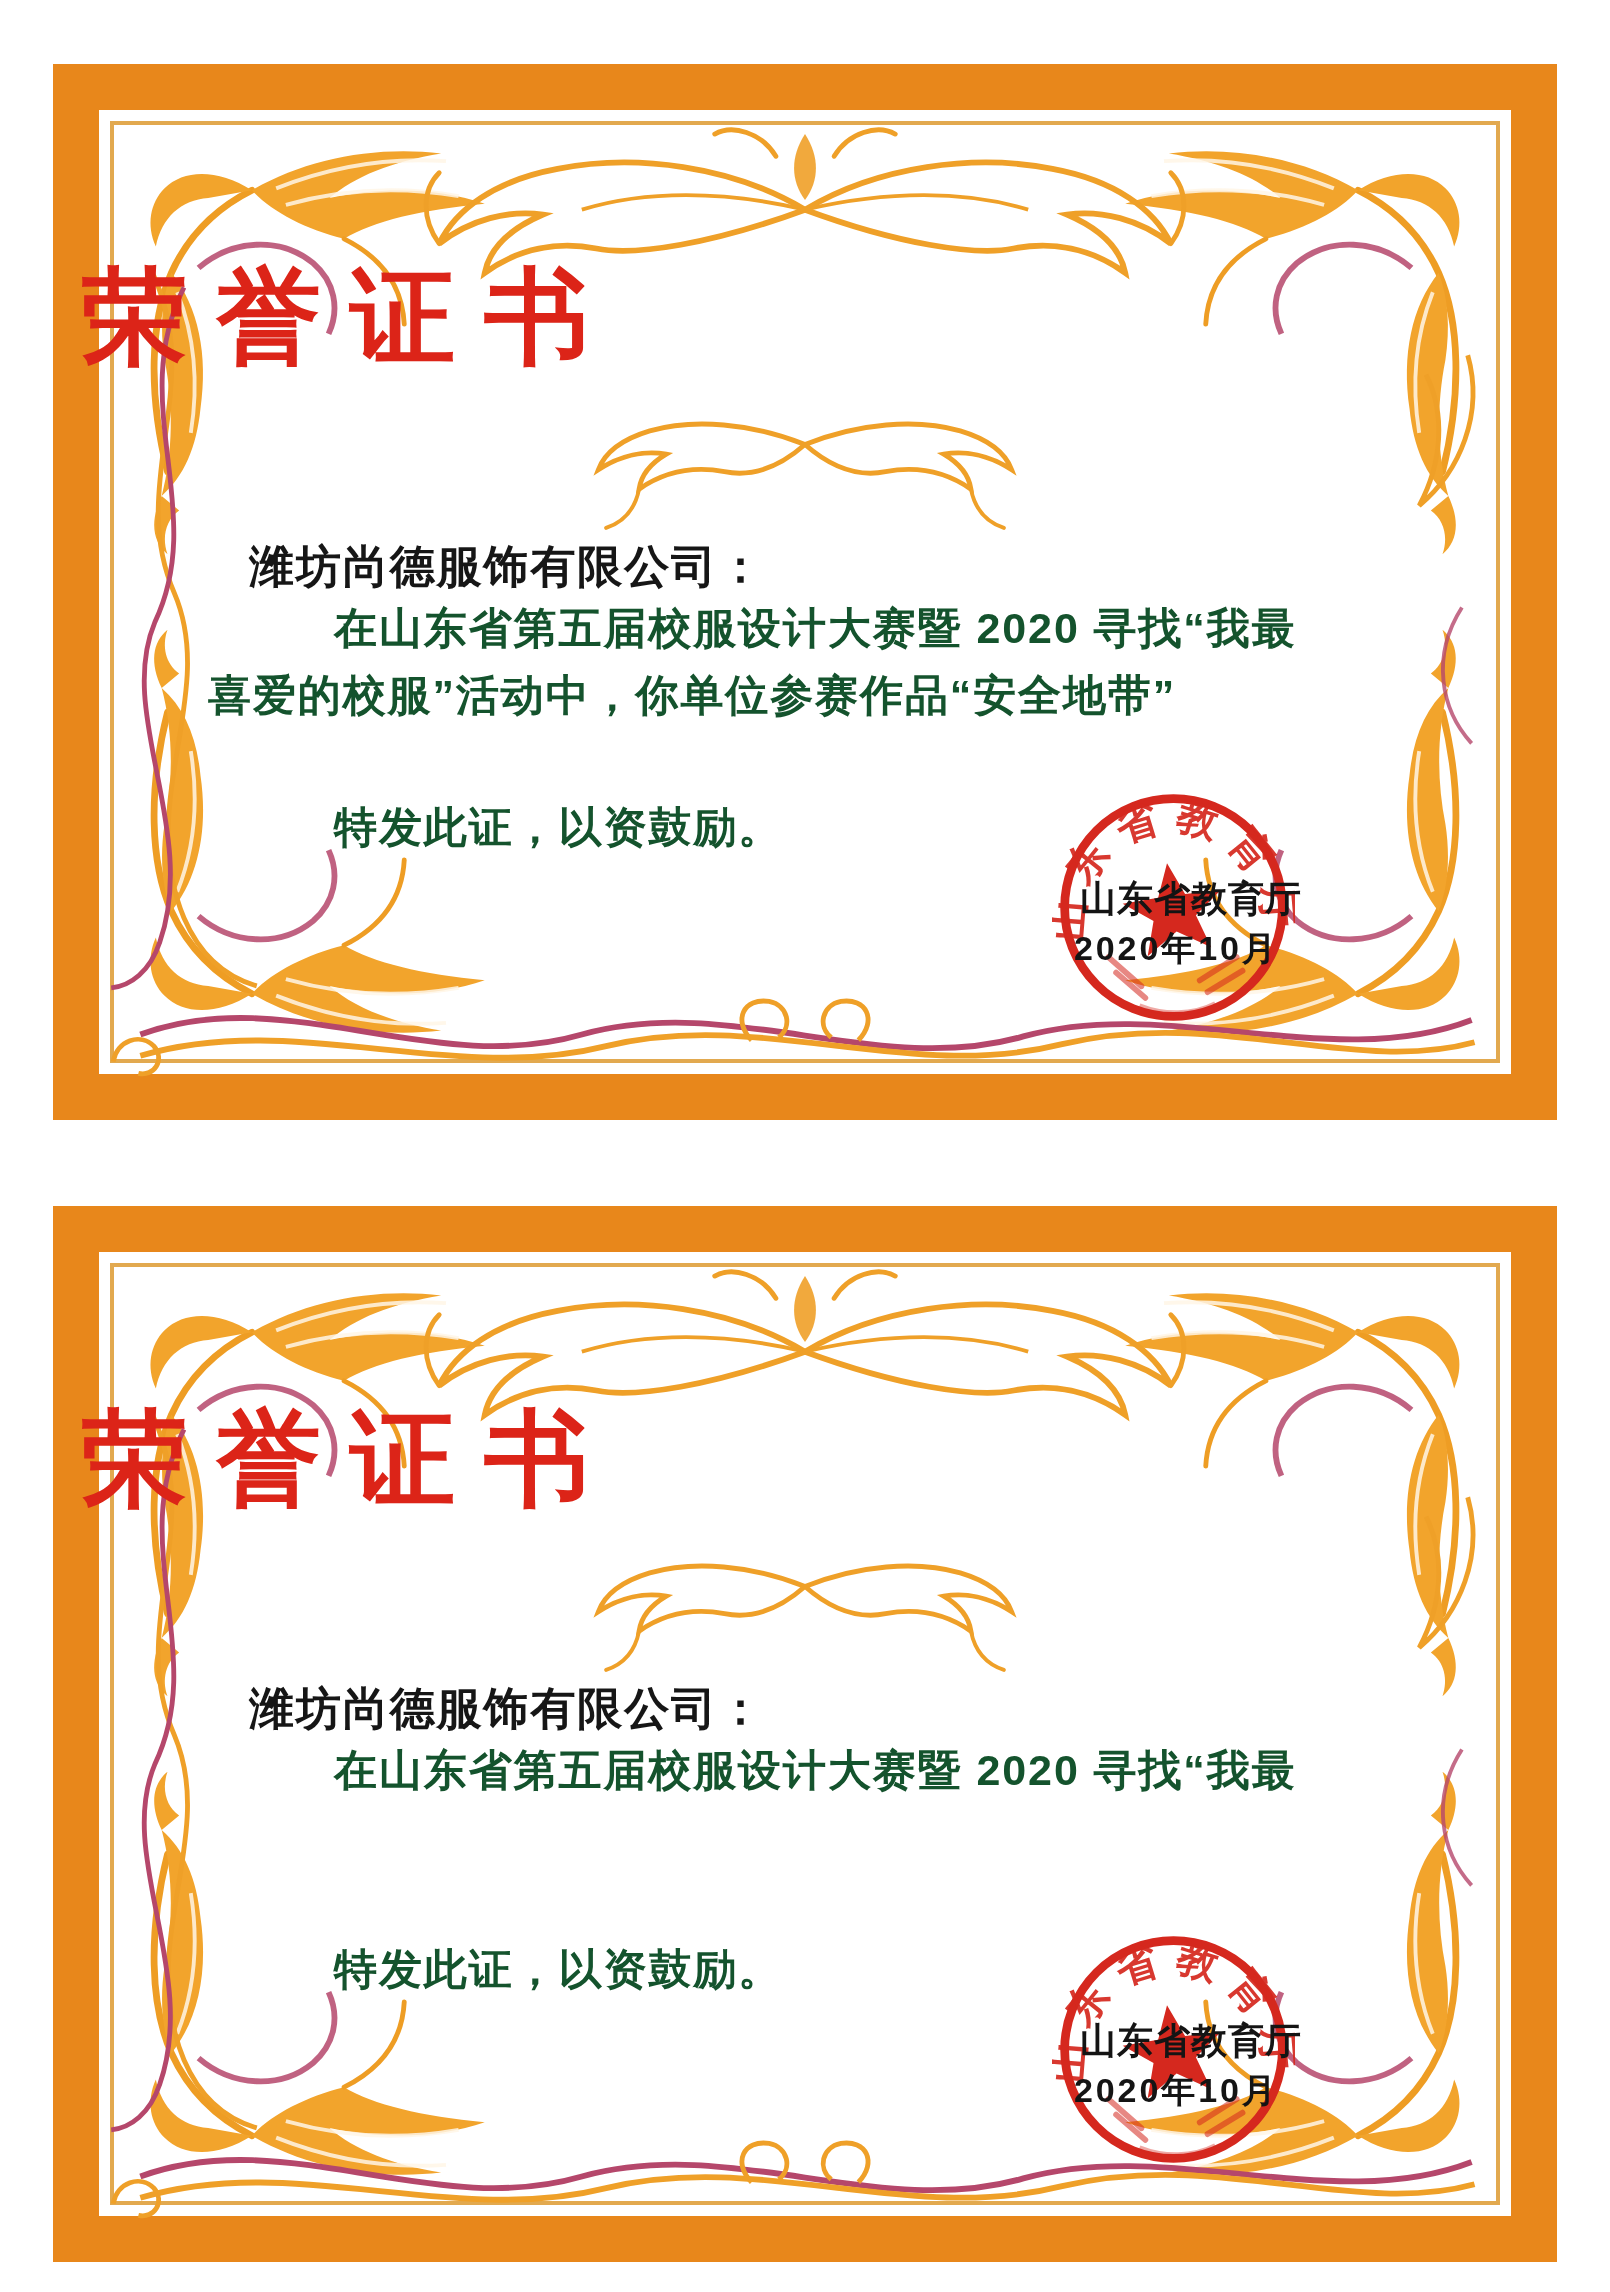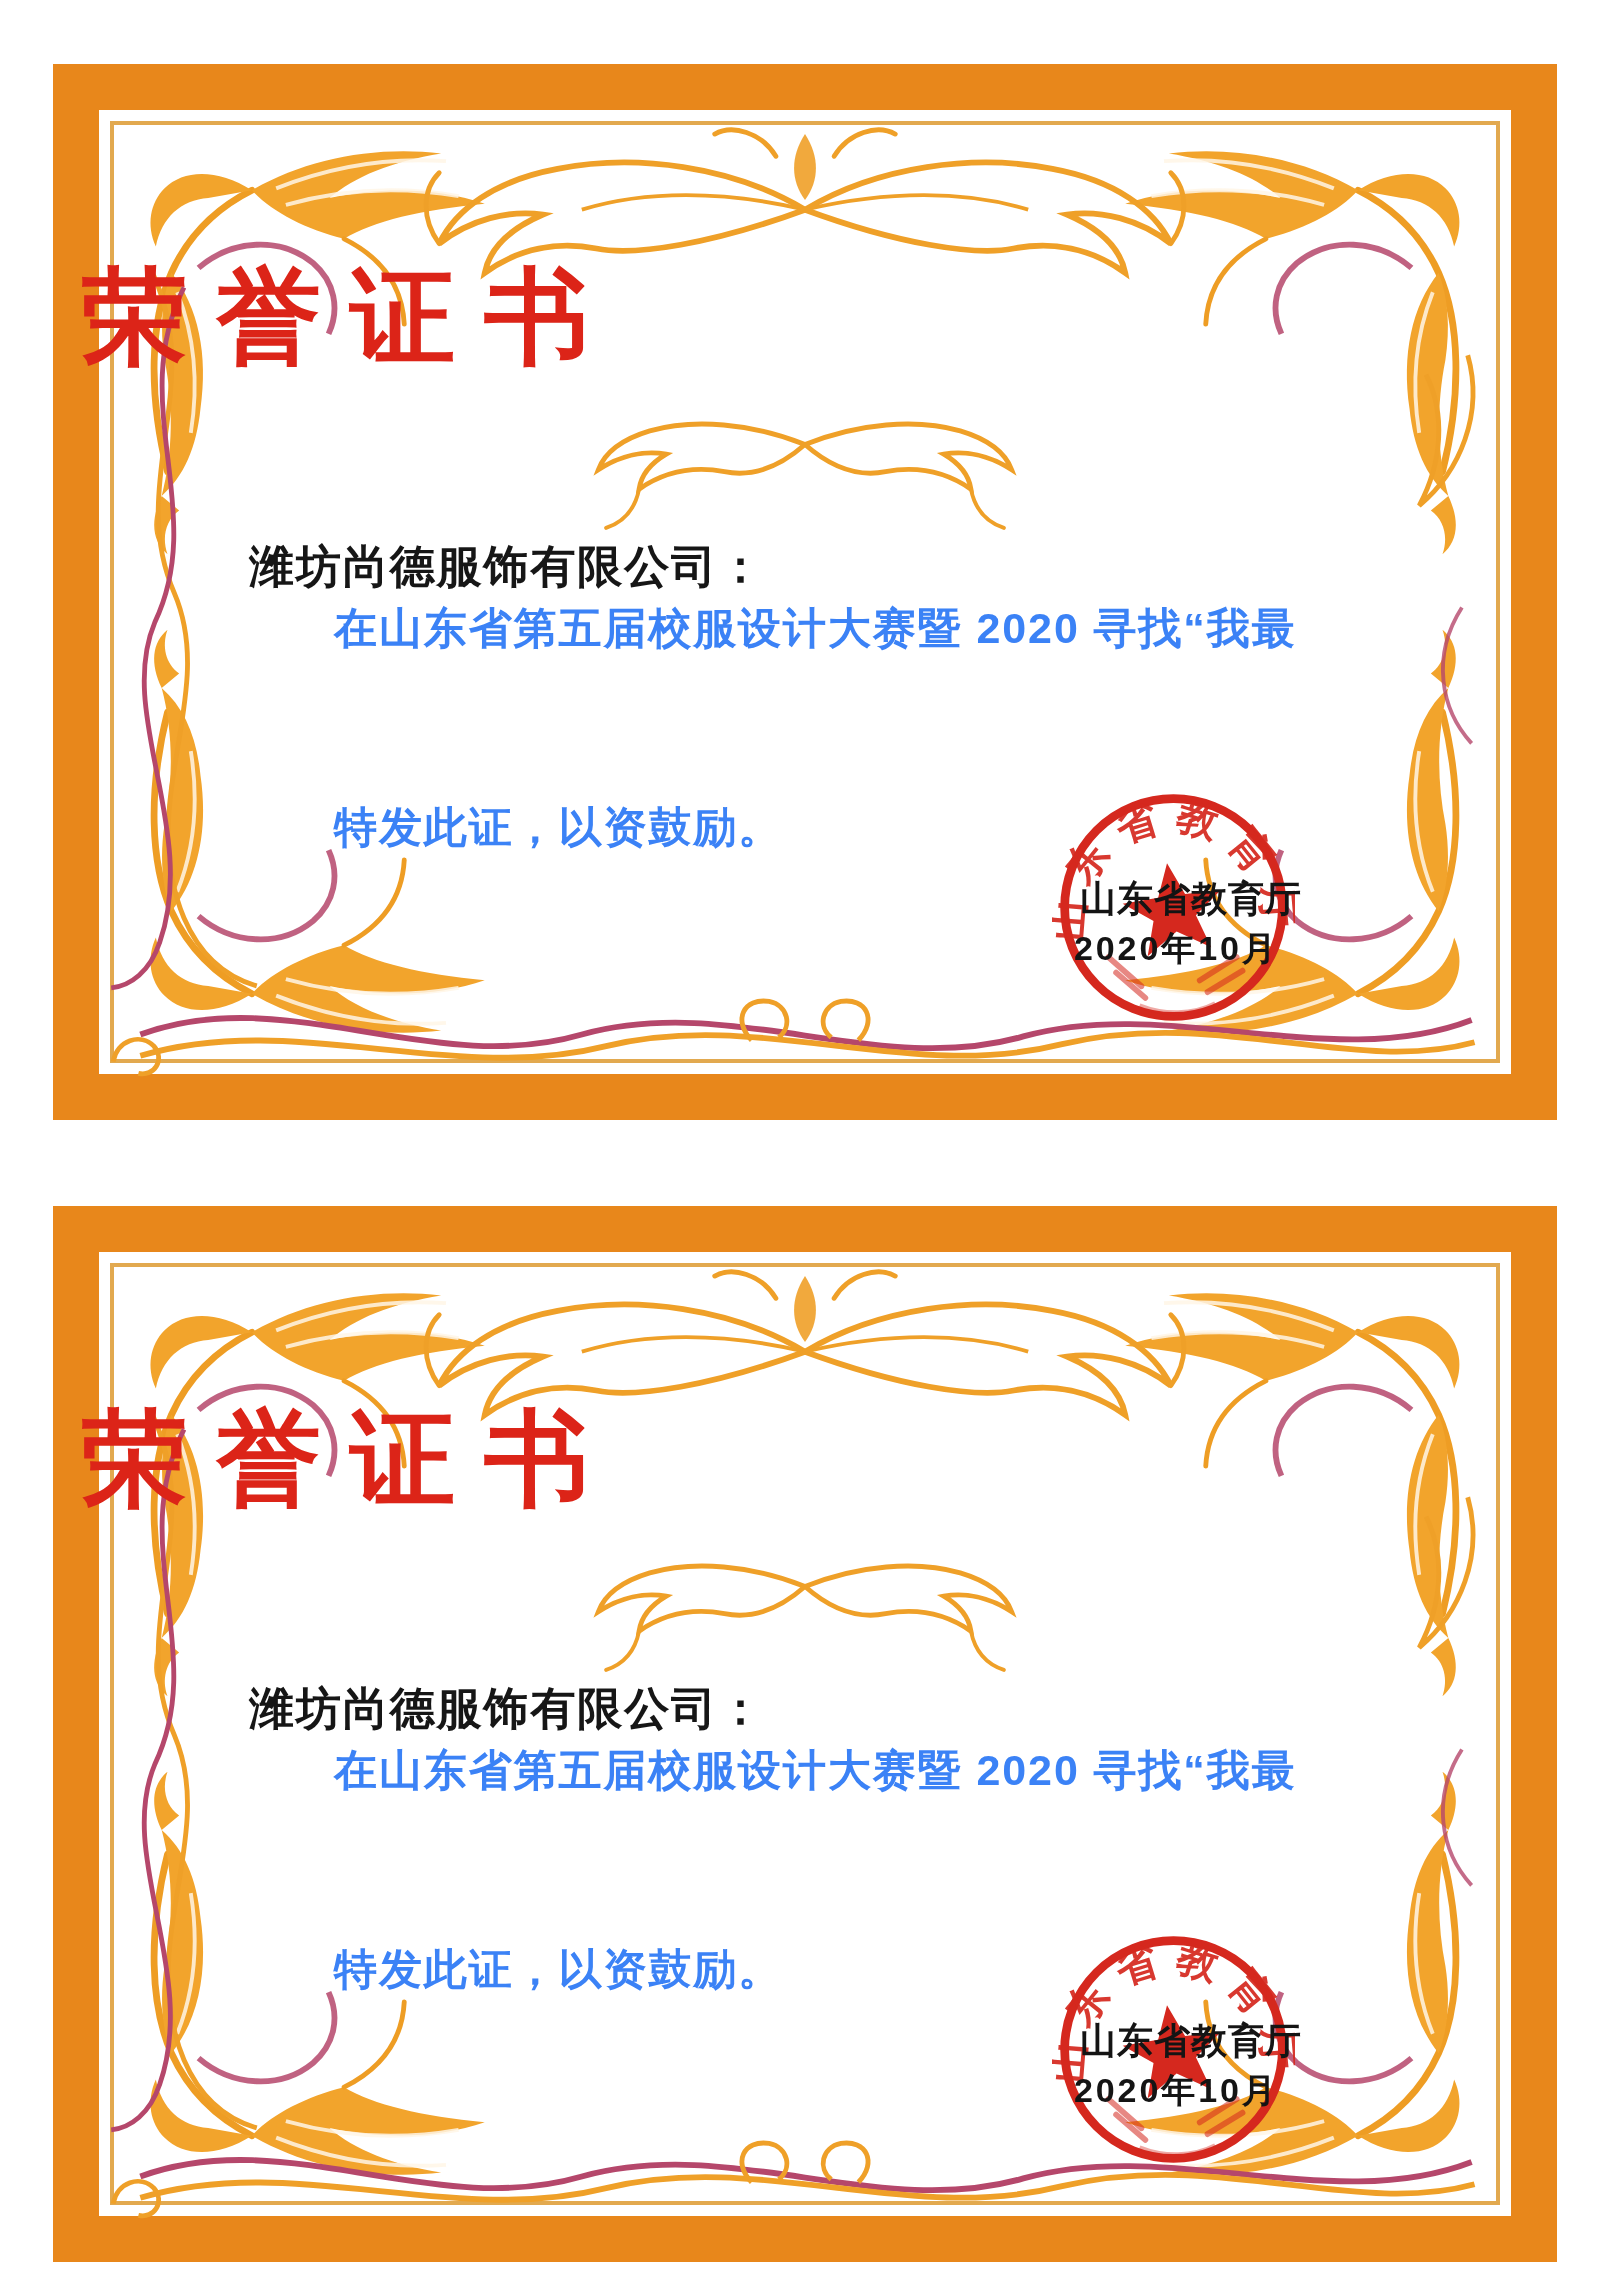--- a/index.html
+++ b/index.html
@@ -12,21 +12,21 @@
   .inner-white{position:absolute;inset:46px;background:#ffffff;}
   .gold-line{position:absolute;inset:57px;border:4.9px solid #e2a94f;}
 
   .orn{position:absolute;inset:0;width:100%;height:100%;pointer-events:none;}
 
   .cert-title{position:absolute;left:0;right:0;top:200px;text-align:left;
     font-size:105px;font-weight:900;color:#dc2418;letter-spacing:29px;
     padding-left:29px;line-height:1;}
   .recipient{position:absolute;left:155px;top:473px;font-size:45px;
     font-weight:600;color:#161616;letter-spacing:1.9px;margin-left:41px;}
-  .bodyline{position:absolute;font-size:43px;font-weight:600;color:#3b82f6;
+  .bodyline{position:absolute;font-size:43px;font-weight:600;color:#14532d;
     letter-spacing:1.9px;white-space:nowrap;}
   .l1{left:281px;top:536px;}
   .l2{left:155px;top:603px;}
   .l3{left:155px;top:669px;}
   .l4{left:281px;top:735px;}
 
   .issuer{position:absolute;left:1027px;top:811px;font-size:36px;
     font-weight:600;color:#141414;letter-spacing:1px;z-index:4;}
   .issue-date{position:absolute;left:1021px;top:862px;font-size:34px;
     font-weight:600;color:#141414;letter-spacing:2.9px;z-index:4;}
@@ -94,20 +94,21 @@
   <div class="cert" style="top:64px">
     <div class="band"></div>
     <div class="inner-white"></div>
     <div class="gold-line"></div>
     <svg class="orn" viewBox="0 0 1550 1088">
       <use href="#fullOrnaments"></use>
     </svg>
     <div class="cert-title">荣誉证书</div>
     <div class="recipient">潍坊尚德服饰有限公司：</div>
     <div class="bodyline l1">在山东省第五届校服设计大赛暨 2020 寻找“我最</div>
+    <div class="bodyline l2">喜爱的校服”活动中，你单位参赛作品“安全地带”</div>
     <div class="bodyline l4">特发此证，以资鼓励。</div>
     <svg class="stamp" viewBox="0 0 250 250">
       <use href="#sealGroup"></use>
       <text font-size="42" fill="#d5281e" font-weight="bold" letter-spacing="14" opacity="0.92">
         <textPath href="#sealArc" startOffset="50%" text-anchor="middle">山东省教育厅</textPath>
       </text>
     </svg>
     <div class="issuer">山东省教育厅</div>
     <div class="issue-date">2020年10月</div>
   </div>

